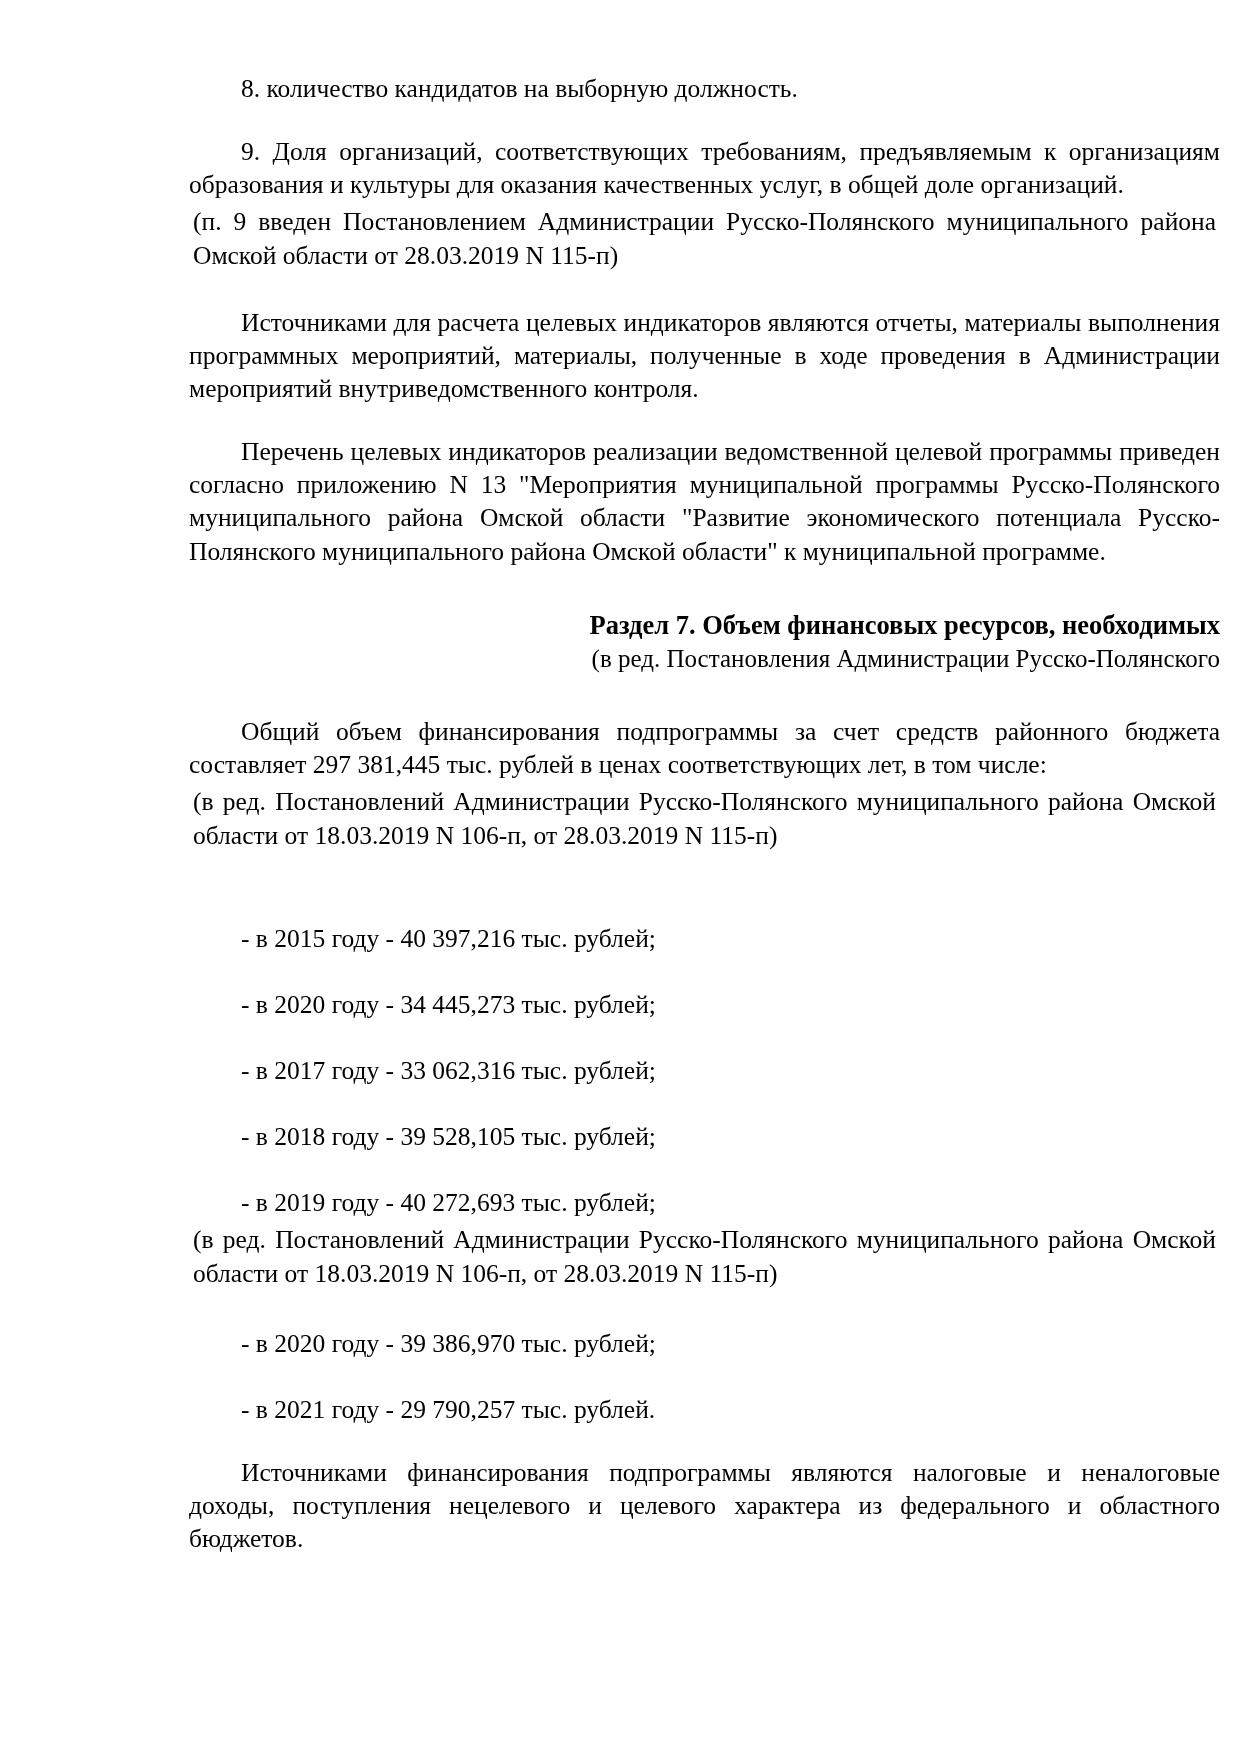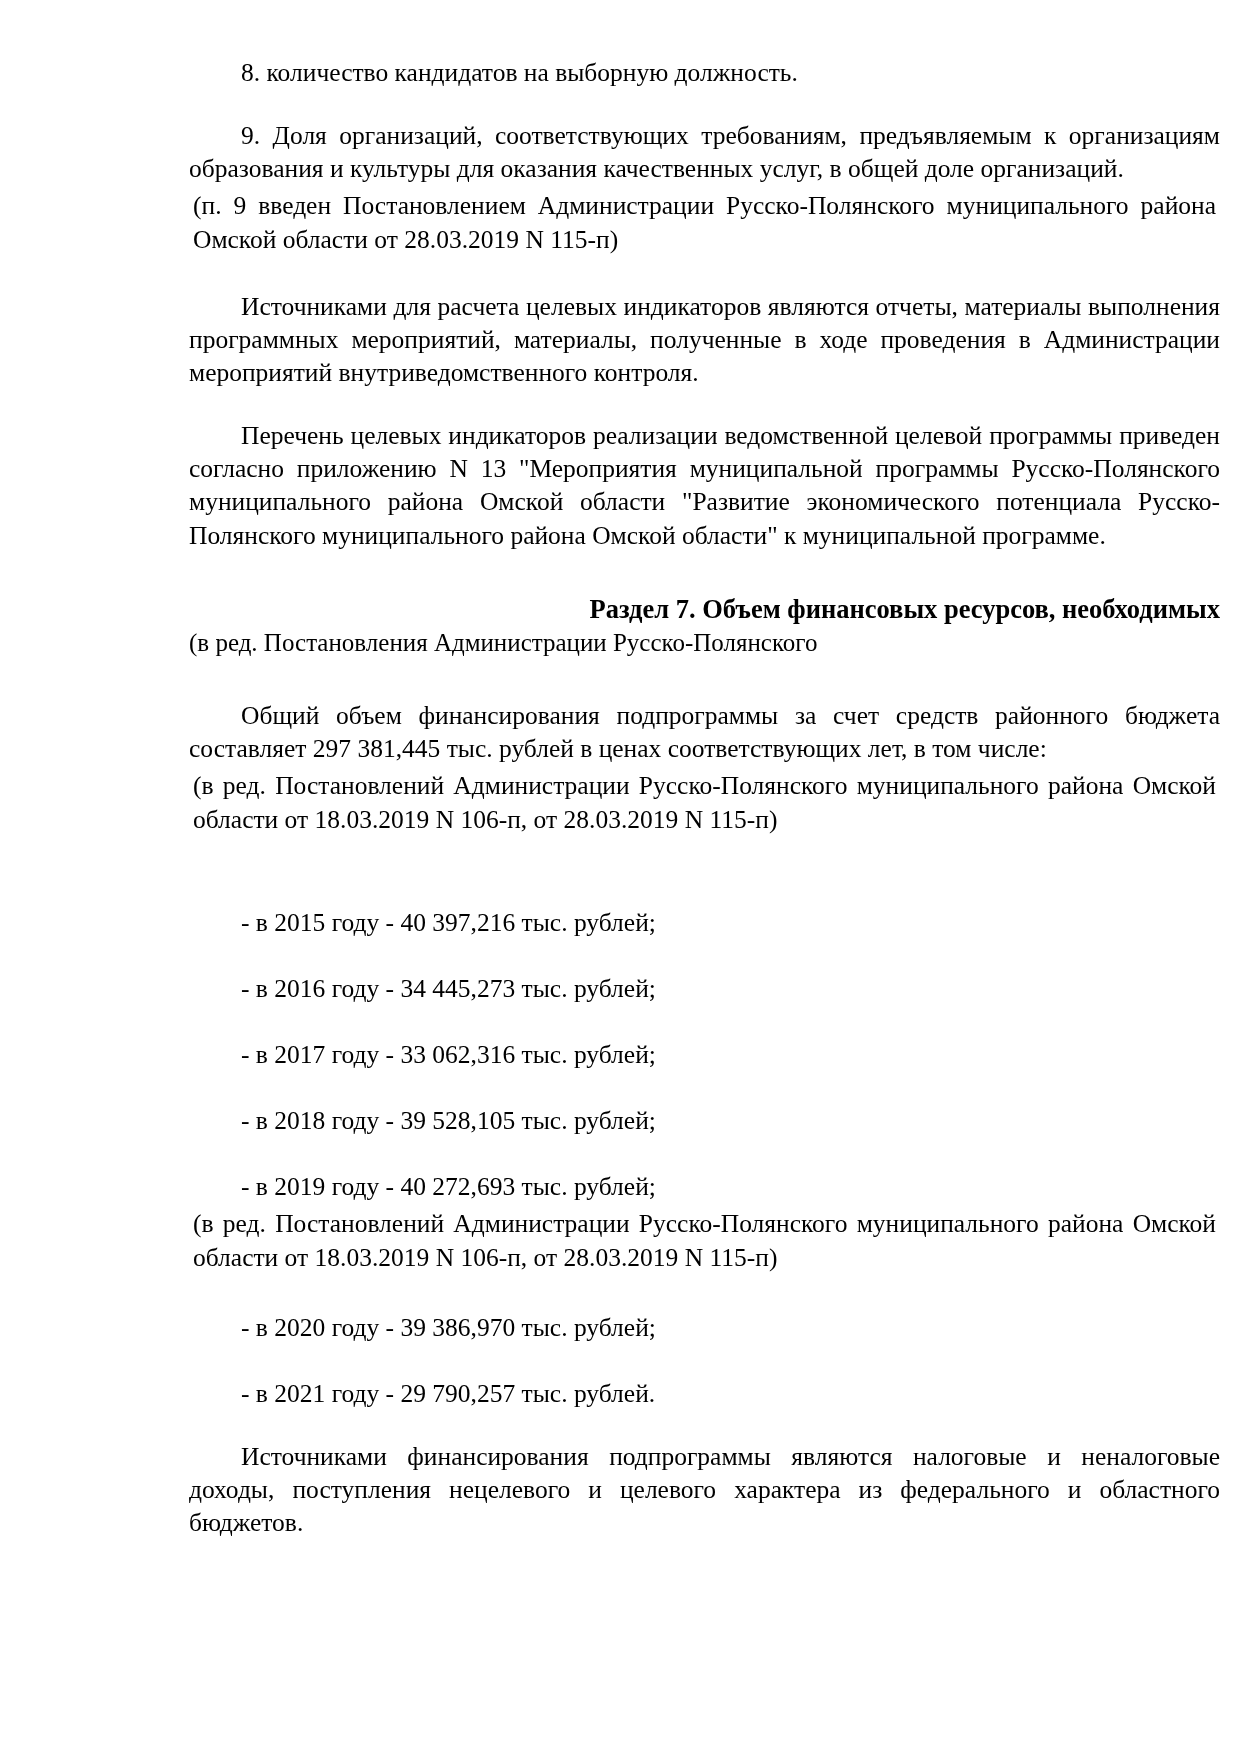--- a/index.html
+++ b/index.html
@@ -8,21 +8,21 @@
     padding: 0;
     background: #ffffff;
   }
   .page {
     position: relative;
     width: 1080px;
     height: 1754px;
     background: #ffffff;
     margin: 0 auto;
     box-sizing: border-box;
-    padding: 56px 100px 60px 109px;
+    padding: 72px 100px 60px 109px;
     font-family: "Liberation Serif", "DejaVu Serif", serif;
     color: #000000;
     font-size: 25.5px;
     line-height: 1.30;
   }
   .body-col {
     width: 1031px;
   }
 
   
@@ -56,21 +56,21 @@
     text-align: right;
     font-weight: bold;
     font-size: 26.5px;
     line-height: 1.32;
     font-family: "Liberation Serif", "DejaVu Serif", serif;
   }
   .section-title .l1,
   .section-title .l2,
   .section-title .l3 { display: block; }
   .ed-note {
-    text-align: left;
+    text-align: right;
     font-weight: normal;
     font-size: 25px;
     line-height: 1.30;
     margin: 0;
   }
   .ed-note span { display: block; }
 </style>
 </head>
 <body>
 
@@ -112,21 +112,21 @@
 
     <div class="gap-item"></div>
 
 
     <div class="gap-item"></div>
 
     <p class="listitem">- в 2015 году - 40 397,216 тыс. рублей;</p>
 
     <div class="gap-item"></div>
 
-    <p class="listitem">- в 2016 году - 34 445,273 тыс. рублей;</p>
+    <p class="listitem">- в 2020 году - 34 445,273 тыс. рублей;</p>
 
     <div class="gap-item"></div>
 
     <p class="listitem">- в 2017 году - 33 062,316 тыс. рублей;</p>
 
     <div class="gap-item"></div>
 
     <p class="listitem">- в 2018 году - 39 528,105 тыс. рублей;</p>
 
     <div class="gap-item"></div>

